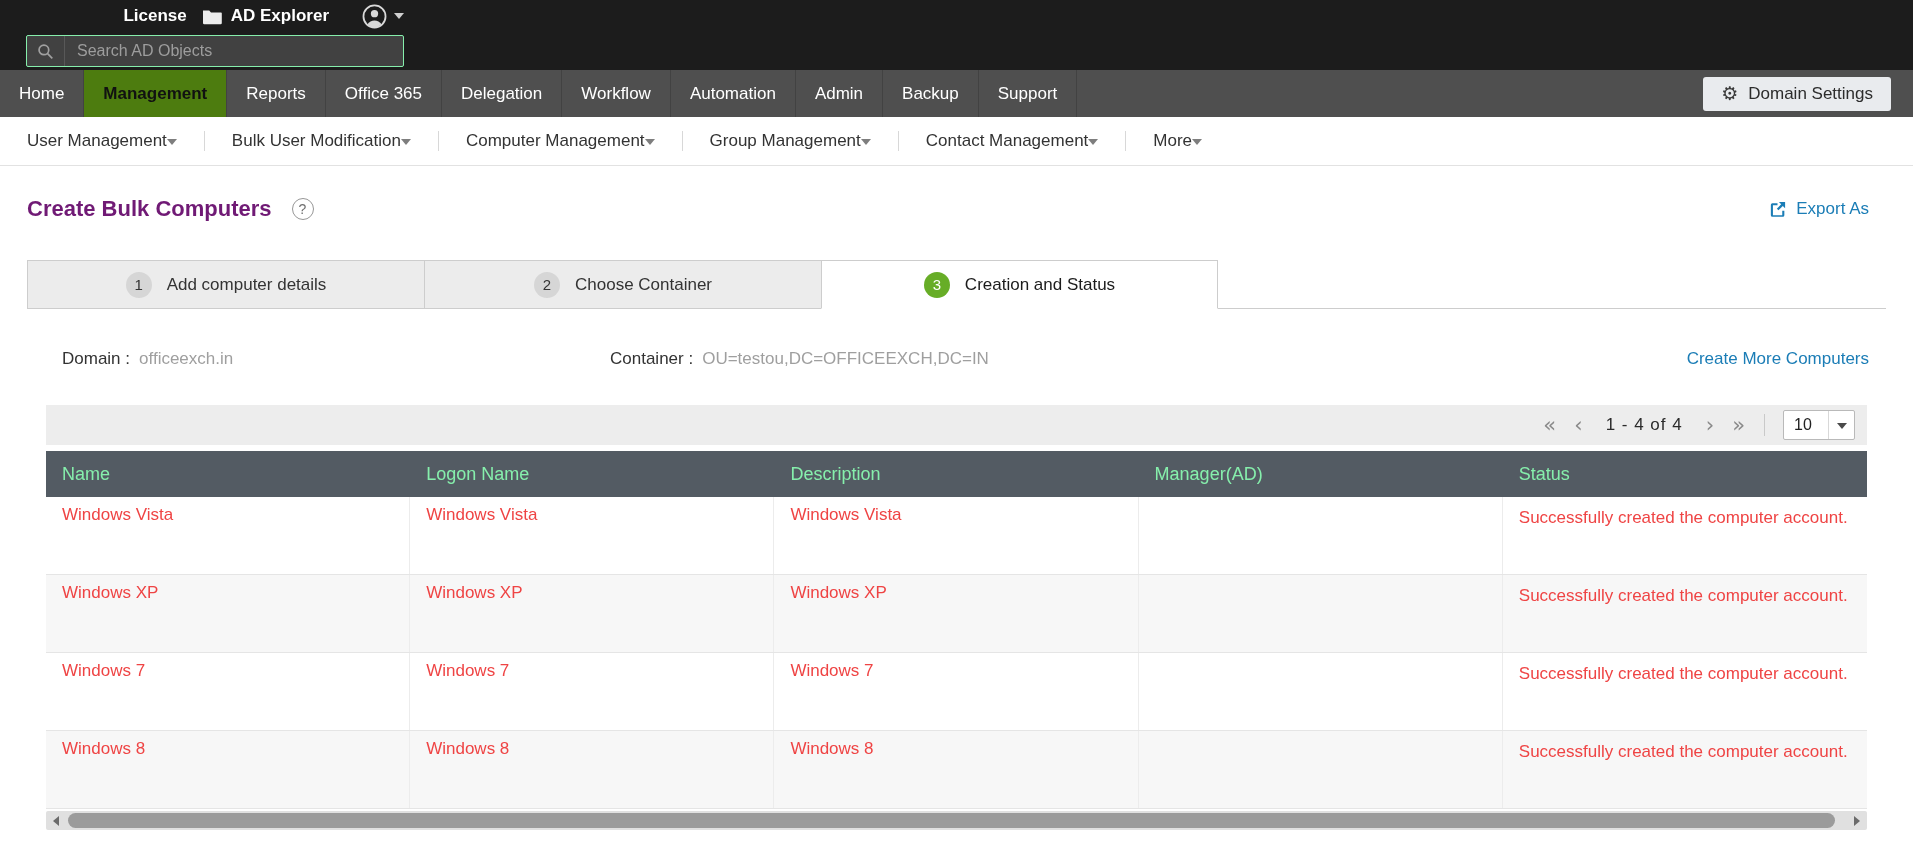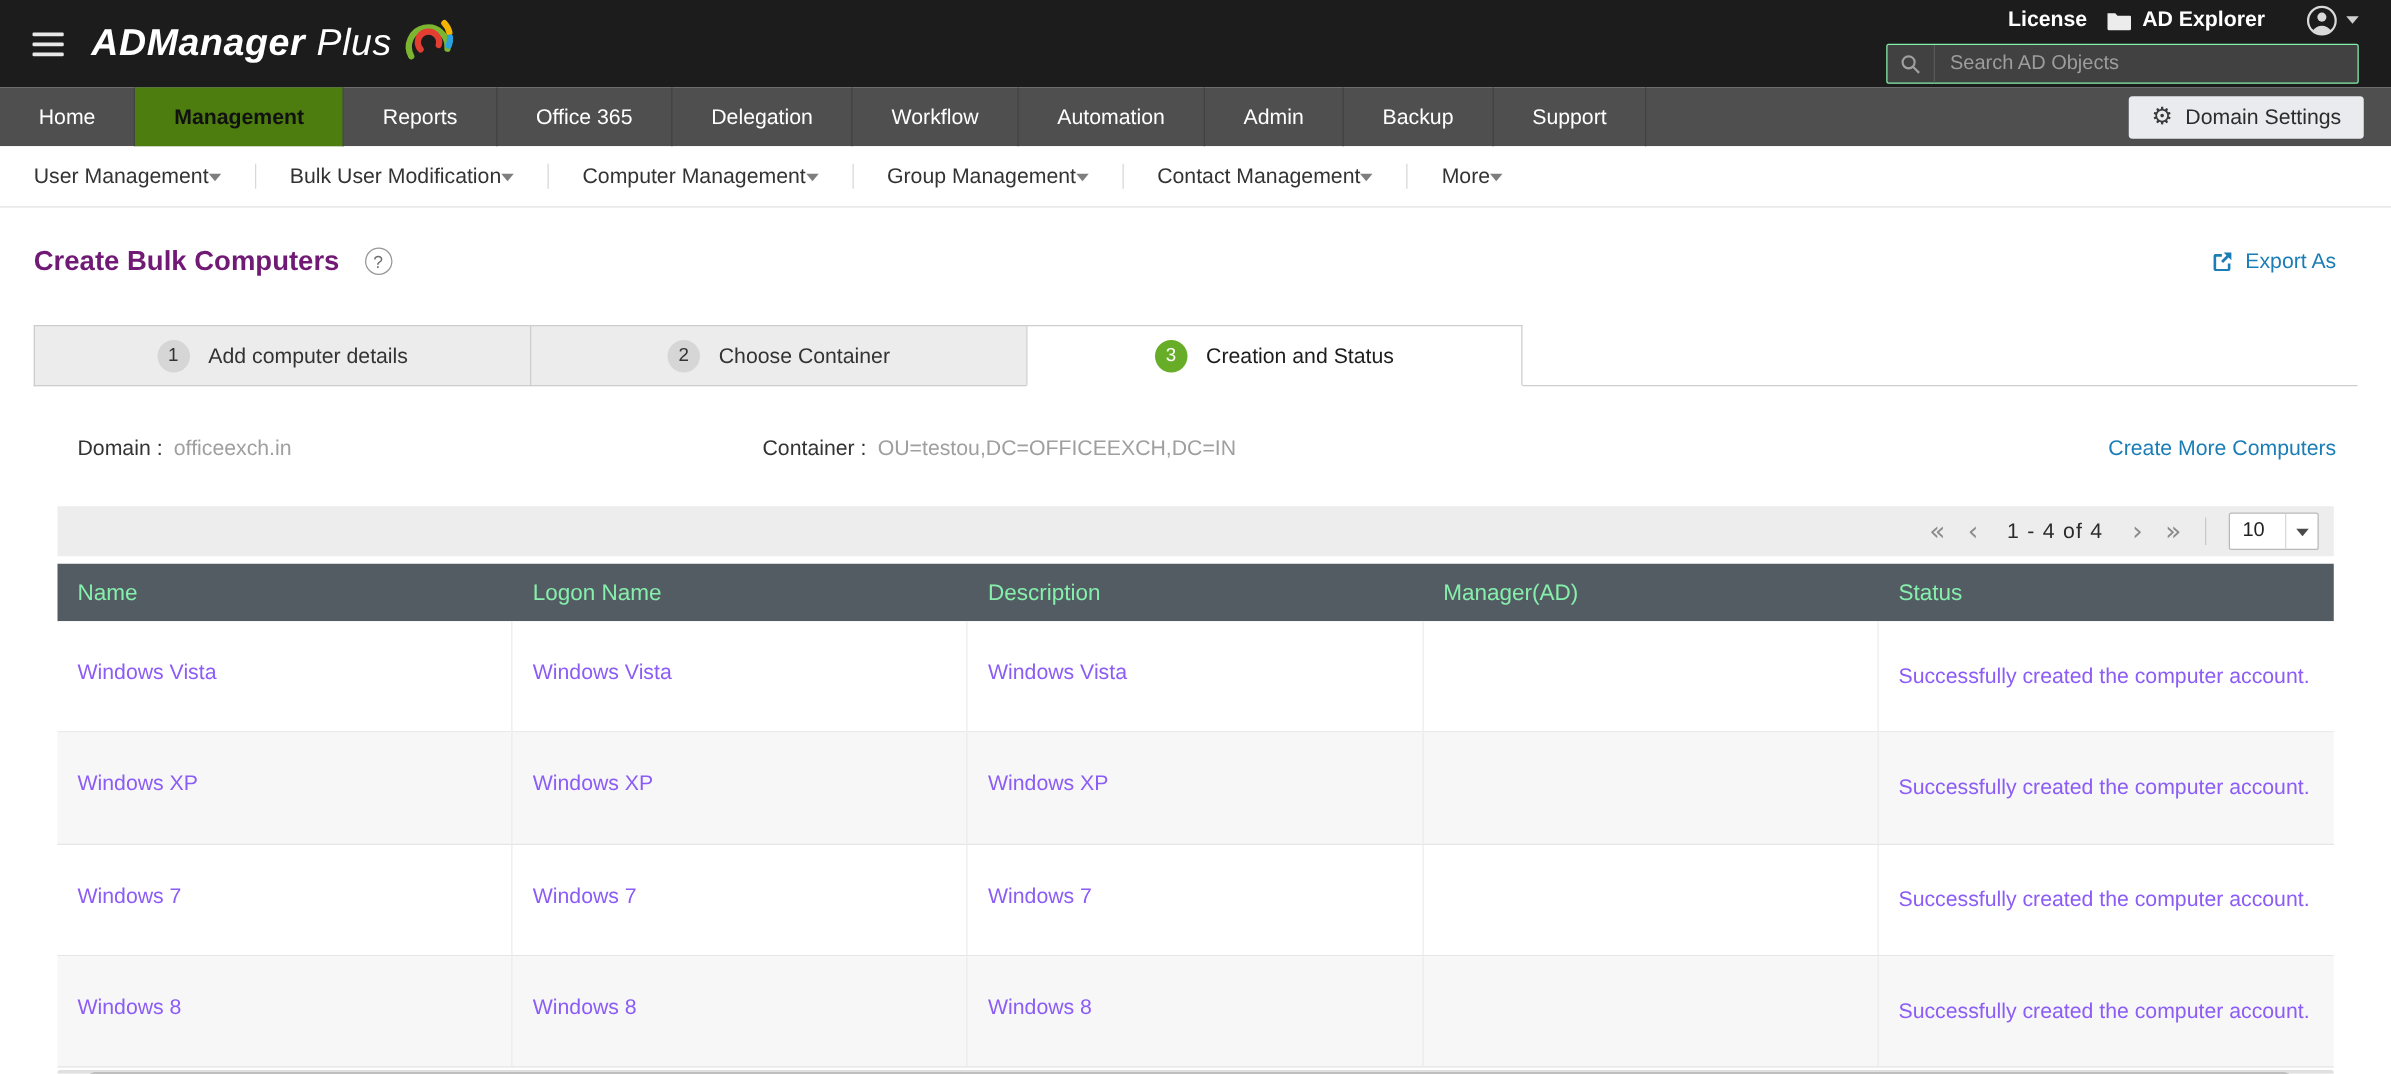--- a/index.html
+++ b/index.html
@@ -24,21 +24,21 @@
   .caret-down { width: 0; height: 0; border-left: 5px solid transparent; border-right: 5px solid transparent; border-top: 6px solid #cfcfcf; }
 
   .searchbox { width: 378px; height: 32px; background: #414141; border: 1px solid #86efac; border-radius: 2px; display: flex; align-items: center; }
   .search-iconbox { width: 38px; height: 100%; display: flex; align-items: center; justify-content: center; border-right: 1px solid #585858; cursor: pointer; }
   .searchbox input { flex: 1; background: transparent; border: none; outline: none; color: #ddd; font-size: 16px; padding: 0 12px; font-family: inherit; }
   .searchbox input::placeholder { color: #9d9d9d; }
 
   
   .mainnav { height: 47px; background: var(--nav-bg, #4f4f4f); display: flex; justify-content: space-between; align-items: stretch; padding-right: 22px; }
   .nav-tabs { display: flex; list-style: none; margin: 0; padding: 0; }
-  .nav-tab { display: flex; align-items: center; padding: 0 31px; color: #fff; font-size: 17px; cursor: pointer; border-right: 1px solid #424242; white-space: nowrap; }
+  .nav-tab { display: flex; align-items: center; padding: 0 19px; color: #fff; font-size: 17px; cursor: pointer; border-right: 1px solid #424242; white-space: nowrap; }
   .nav-tab.active { background: #4d7c0f; color: #111; font-weight: 700; }
   .domain-settings { align-self: center; display: flex; align-items: center; gap: 10px; background: #e9ebee; border: none; border-radius: 3px; height: 34px; padding: 0 18px; font-size: 17px; color: #2c2c2c; cursor: pointer; font-family: inherit; }
   .gear-icon { font-family: "DejaVu Sans", sans-serif; font-size: 19px; color: #3a3a3a; line-height: 1; }
 
   
   .subnav { height: 49px; background: #fff; border-bottom: 1px solid #e2e2e2; display: flex; align-items: center; padding: 0 27px; font-size: 17px; color: #333; }
   .subnav-item { display: flex; align-items: center; cursor: pointer; white-space: nowrap; }
   .tri-down { width: 0; height: 0; border-left: 5px solid transparent; border-right: 5px solid transparent; border-top: 6px solid #7e7e7e; margin-top: 2px; }
   .subnav-divider { width: 1px; height: 20px; background: #d8d8d8; margin: 0 27px; }
 
@@ -75,54 +75,38 @@
   .page-size .val { flex: 1; padding-left: 10px; font-size: 16px; color: #222; }
   .page-size .dd { width: 26px; height: 100%; display: flex; align-items: center; justify-content: center; border-left: 1px solid #d8d8d8; }
   .page-size .tri-down { border-top-color: #4a4a4a; }
 
   
   .tbl { margin: 0 46px; }
   .tbl-head { display: grid; grid-template-columns: repeat(5, 1fr); background: var(--table-header-bg, #535b63); height: 46px; align-items: center; }
   .tbl-head .hcell { color: #86efac; font-size: 18px; padding: 0 16px; }
   .tbl-row { display: grid; grid-template-columns: repeat(5, 1fr); min-height: 78px; border-bottom: 1px solid #e5e5e5; background: #fff; align-items: start; }
   .tbl-row.alt { background: var(--row-alt-bg, #f7f7f7); }
-  .tbl-row .cell { padding: 31px 16px; font-size: 17px; color: #8b5cf6; border-right: 1px solid #ececec; height: 100%; }
+  .tbl-row .cell { padding: 8px 16px; font-size: 17px; color: #ef4444; border-right: 1px solid #ececec; height: 100%; }
   .tbl-row .cell:last-child { border-right: none; }
   .status-text { display: inline-block; max-width: 335px; line-height: 1.55; }
 
   
   .hscroll { margin: 2px 46px 0; height: 19px; display: flex; align-items: stretch; background: #e0e0e0; border-radius: 2px; }
   .hs-arrow { width: 20px; display: flex; align-items: center; justify-content: center; cursor: pointer; }
   .tri-left { width: 0; height: 0; border-top: 5px solid transparent; border-bottom: 5px solid transparent; border-right: 6px solid #6b6b6b; }
   .tri-right { width: 0; height: 0; border-top: 5px solid transparent; border-bottom: 5px solid transparent; border-left: 6px solid #6b6b6b; }
   .hs-track { flex: 1; position: relative; }
   .hs-thumb { position: absolute; top: 2px; bottom: 2px; left: 2px; right: 12px; background: #9b9b9b; border-radius: 8px; cursor: grab; }
 </style>
 </head>
 <body>
 
 <div class="page">
 
   <header class="topbar">
-    <div class="topbar-left">
-      <div class="hamburger">
-        <span></span>
-          <span></span>
-          <span></span>
-      </div>
-      <div class="logo">
-        <span class="logo-text"><span>ADManager</span><span class="suffix">Plus</span></span>
-        <svg class="logo-swoosh" width="46" height="42" viewBox="0 0 46 42">
-          <path d="M11 35 A15.5 15.5 0 1 1 40 29" fill="none" stroke="#7cb52f" stroke-width="5" stroke-linecap="round"></path>
-          <path d="M18.5 29.5 A8.5 8.5 0 1 1 33 26" fill="none" stroke="#e23f32" stroke-width="5" stroke-linecap="round"></path>
-          <path d="M37.5 8.5 A15.5 15.5 0 0 1 41.5 16" fill="none" stroke="#f3b300" stroke-width="5" stroke-linecap="round"></path>
-          <path d="M42 20 A15.5 15.5 0 0 1 41 26.5" fill="none" stroke="#2aa3dd" stroke-width="5" stroke-linecap="round"></path>
-        </svg>
-      </div>
-    </div>
     <div class="topbar-right">
       <div class="top-links">
         <a class="top-link">License</a>
         <span class="explorer">
           <svg width="20" height="17" viewBox="0 0 20 17">
             <path d="M1 2.5 h6.2 l1.8 2 H19 a.8 .8 0 0 1 .8 .8 V15 a1.2 1.2 0 0 1 -1.2 1.2 H2.2 A1.2 1.2 0 0 1 1 15 Z" fill="#ececec"></path>
           </svg>
           <span class="top-link">AD Explorer</span>
         </span>
         <span class="user-menu">

